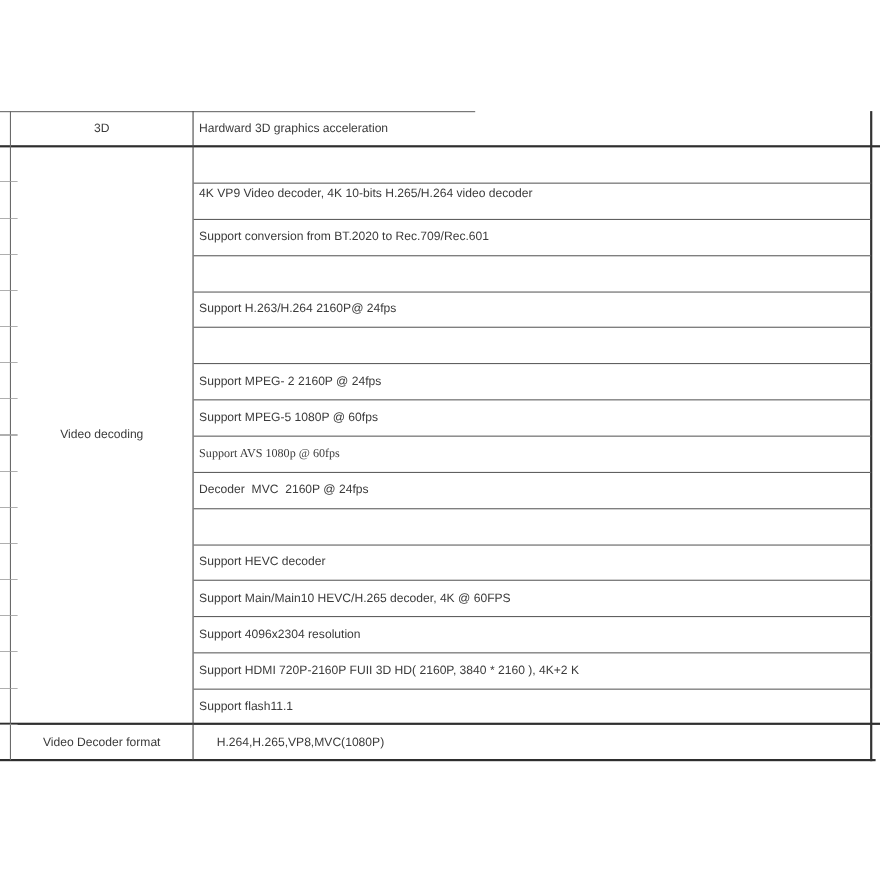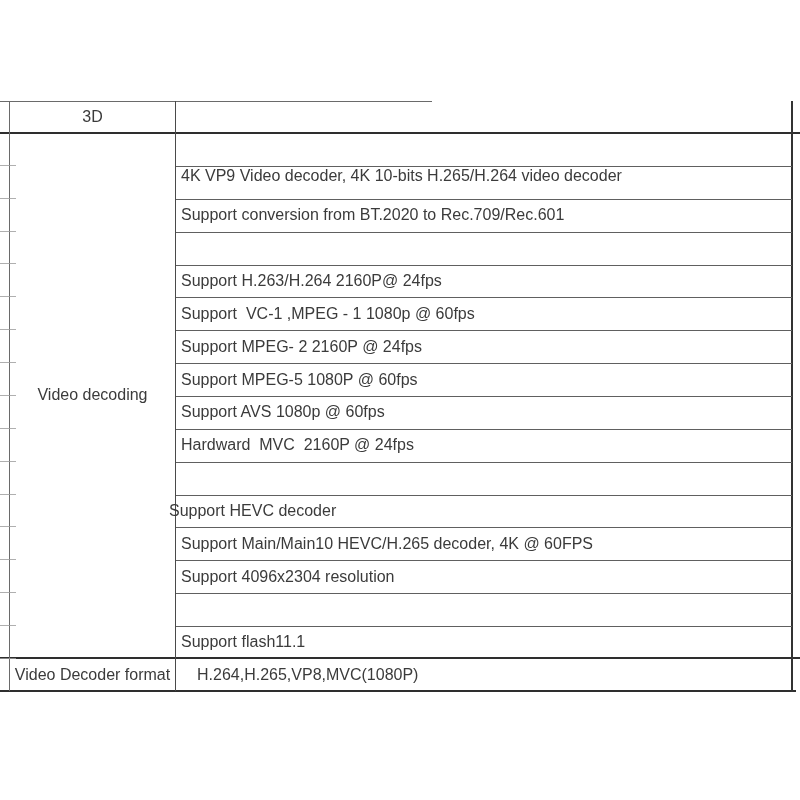--- a/index.html
+++ b/index.html
@@ -8,21 +8,21 @@
     background: #ffffff;
   }
   .canvas {
     position: relative;
     width: 800px;
     height: 800px;
     background: #ffffff;
     overflow: hidden;
     font-family: "Liberation Sans", "DejaVu Sans", sans-serif;
     color: #3b3b3b;
-    font-size: 16px;
+    font-size: 11px;
   }
   .hline {
     position: absolute;
     background: #5a5a5a;
     height: 1px;
   }
   .hline.thick {
     background: #2e2e2e;
     height: 2px;
   }
@@ -103,29 +103,30 @@
   <div class="rowline" style="top:560.3px;"></div>
   <div class="rowline" style="top:593.2px;"></div>
   <div class="rowline" style="top:626.1px;"></div>
 
   <div class="cell center" style="left:10px; top:102px; width:165px; height:30px;">3D</div>
 
   <div class="cell center" style="left:10px; top:133px; width:165px; height:524px;">Video decoding</div>
 
   <div class="cell center" style="left:10px; top:659px; width:165px; height:31px;">Video Decoder format</div>
 
+  <div class="cell value" style="left:176px; top:102px; width:612px; height:30px;">Hardward 3D graphics acceleration</div>
 
   <div class="cell value" style="left:176px; top:133px;   width:612px; height:32.9px;margin-top:27px;">4K VP9 Video decoder, 4K 10-bits H.265/H.264 video decoder</div>
   <div class="cell value" style="left:176px; top:198.7px; width:612px; height:32.9px;">Support conversion from BT.2020 to Rec.709/Rec.601</div>
   <div class="cell value" style="left:176px; top:264.5px; width:612px; height:32.9px;">Support H.263/H.264 2160P@ 24fps</div>
-  <div class="cell value" style="left:176px; top:297.4px; width:612px; height:32.9px;">Support  VC-1 ,MPEG - 1 1080p @ 60fps</div>
   <div class="cell value" style="left:176px; top:330.2px; width:612px; height:32.9px;">Support MPEG- 2 2160P @ 24fps</div>
   <div class="cell value" style="left:176px; top:363.1px; width:612px; height:32.9px;">Support MPEG-5 1080P @ 60fps</div>
-  <div class="cell value" style="left:176px; top:396.0px; width:612px; height:32.9px;">Support AVS 1080p @ 60fps</div>
-  <div class="cell value" style="left:176px; top:428.8px; width:612px; height:32.9px;">Hardward  MVC  2160P @ 24fps</div>
-  <div class="cell value" style="left:164px; top:494.6px; width:612px; height:32.9px;">Support HEVC decoder</div>
+  <div class="cell value" style="left:176px; top:396.0px; width:612px; height:32.9px;font-family:Liberation Serif, serif;">Support AVS 1080p @ 60fps</div>
+  <div class="cell value" style="left:176px; top:428.8px; width:612px; height:32.9px;">Decoder  MVC  2160P @ 24fps</div>
+  <div class="cell value" style="left:176px; top:494.6px; width:612px; height:32.9px;">Support HEVC decoder</div>
   <div class="cell value" style="left:176px; top:527.4px; width:612px; height:32.9px;">Support Main/Main10 HEVC/H.265 decoder, 4K @ 60FPS</div>
   <div class="cell value" style="left:176px; top:560.3px; width:612px; height:32.9px;">Support 4096x2304 resolution</div>
+  <div class="cell value" style="left:176px; top:593.2px; width:612px; height:32.9px;">Support HDMI 720P-2160P FUII 3D HD( 2160P, 3840 * 2160 ), 4K+2 K</div>
   <div class="cell value" style="left:176px; top:626.1px; width:612px; height:31px;">Support flash11.1</div>
 
   <div class="cell value" style="left:176px; top:659px; width:612px; height:31px;margin-left:16px;">H.264,H.265,VP8,MVC(1080P)</div>
 
 </div>
 
 </body></html>

